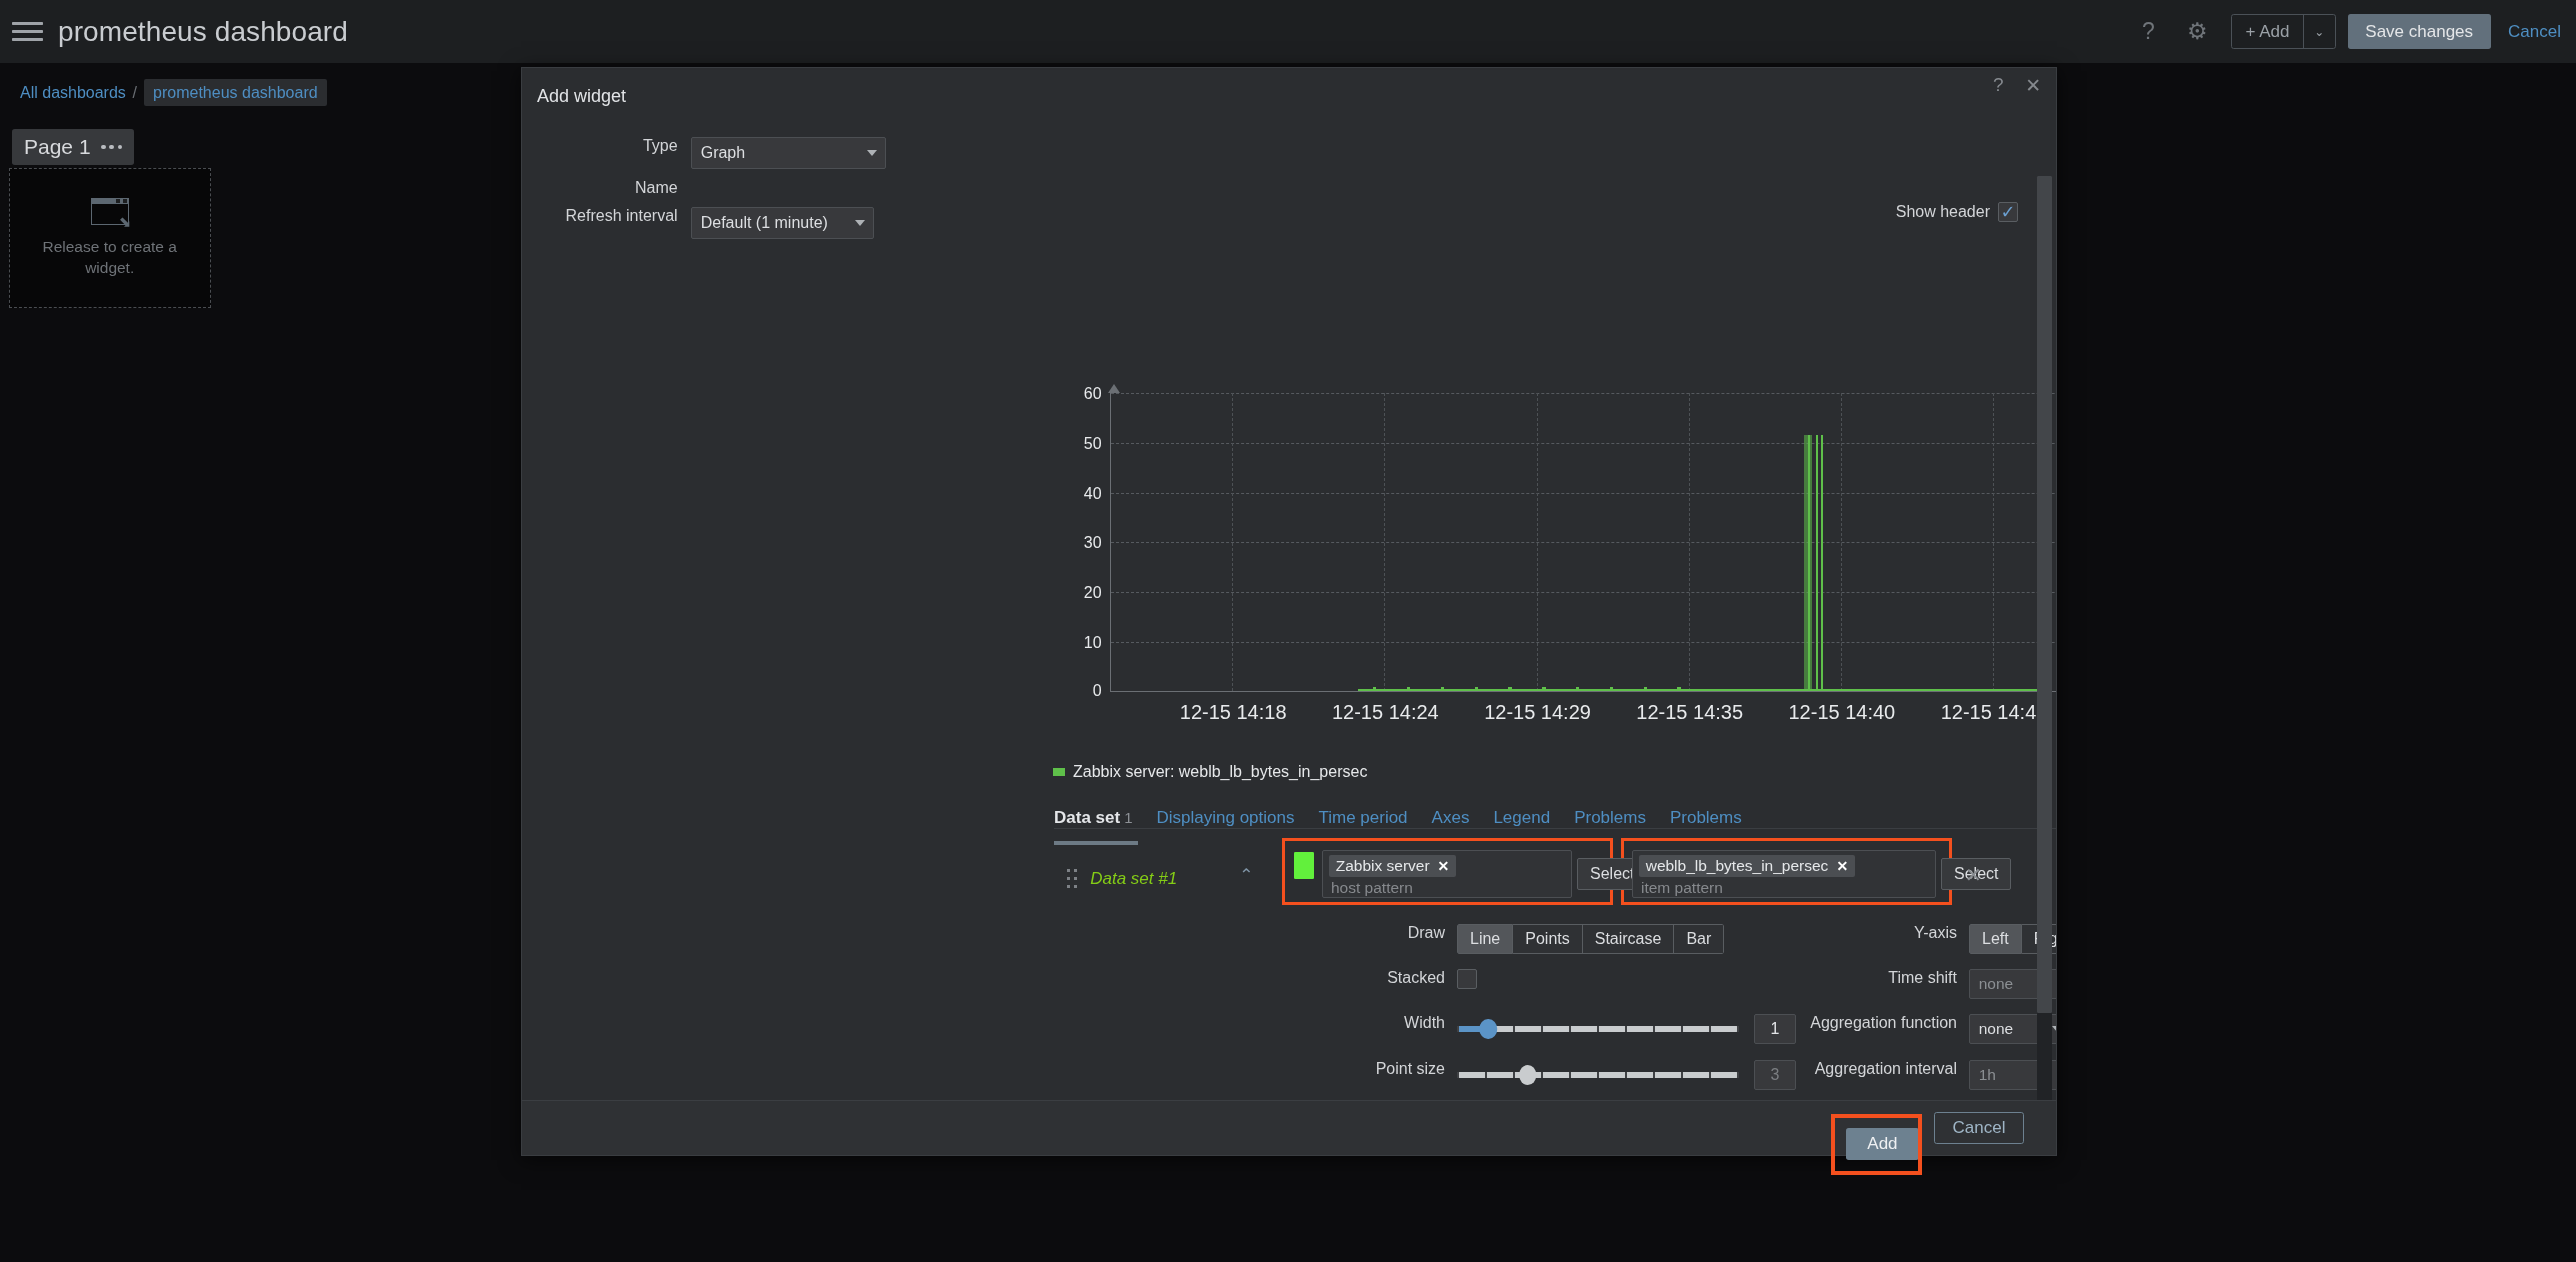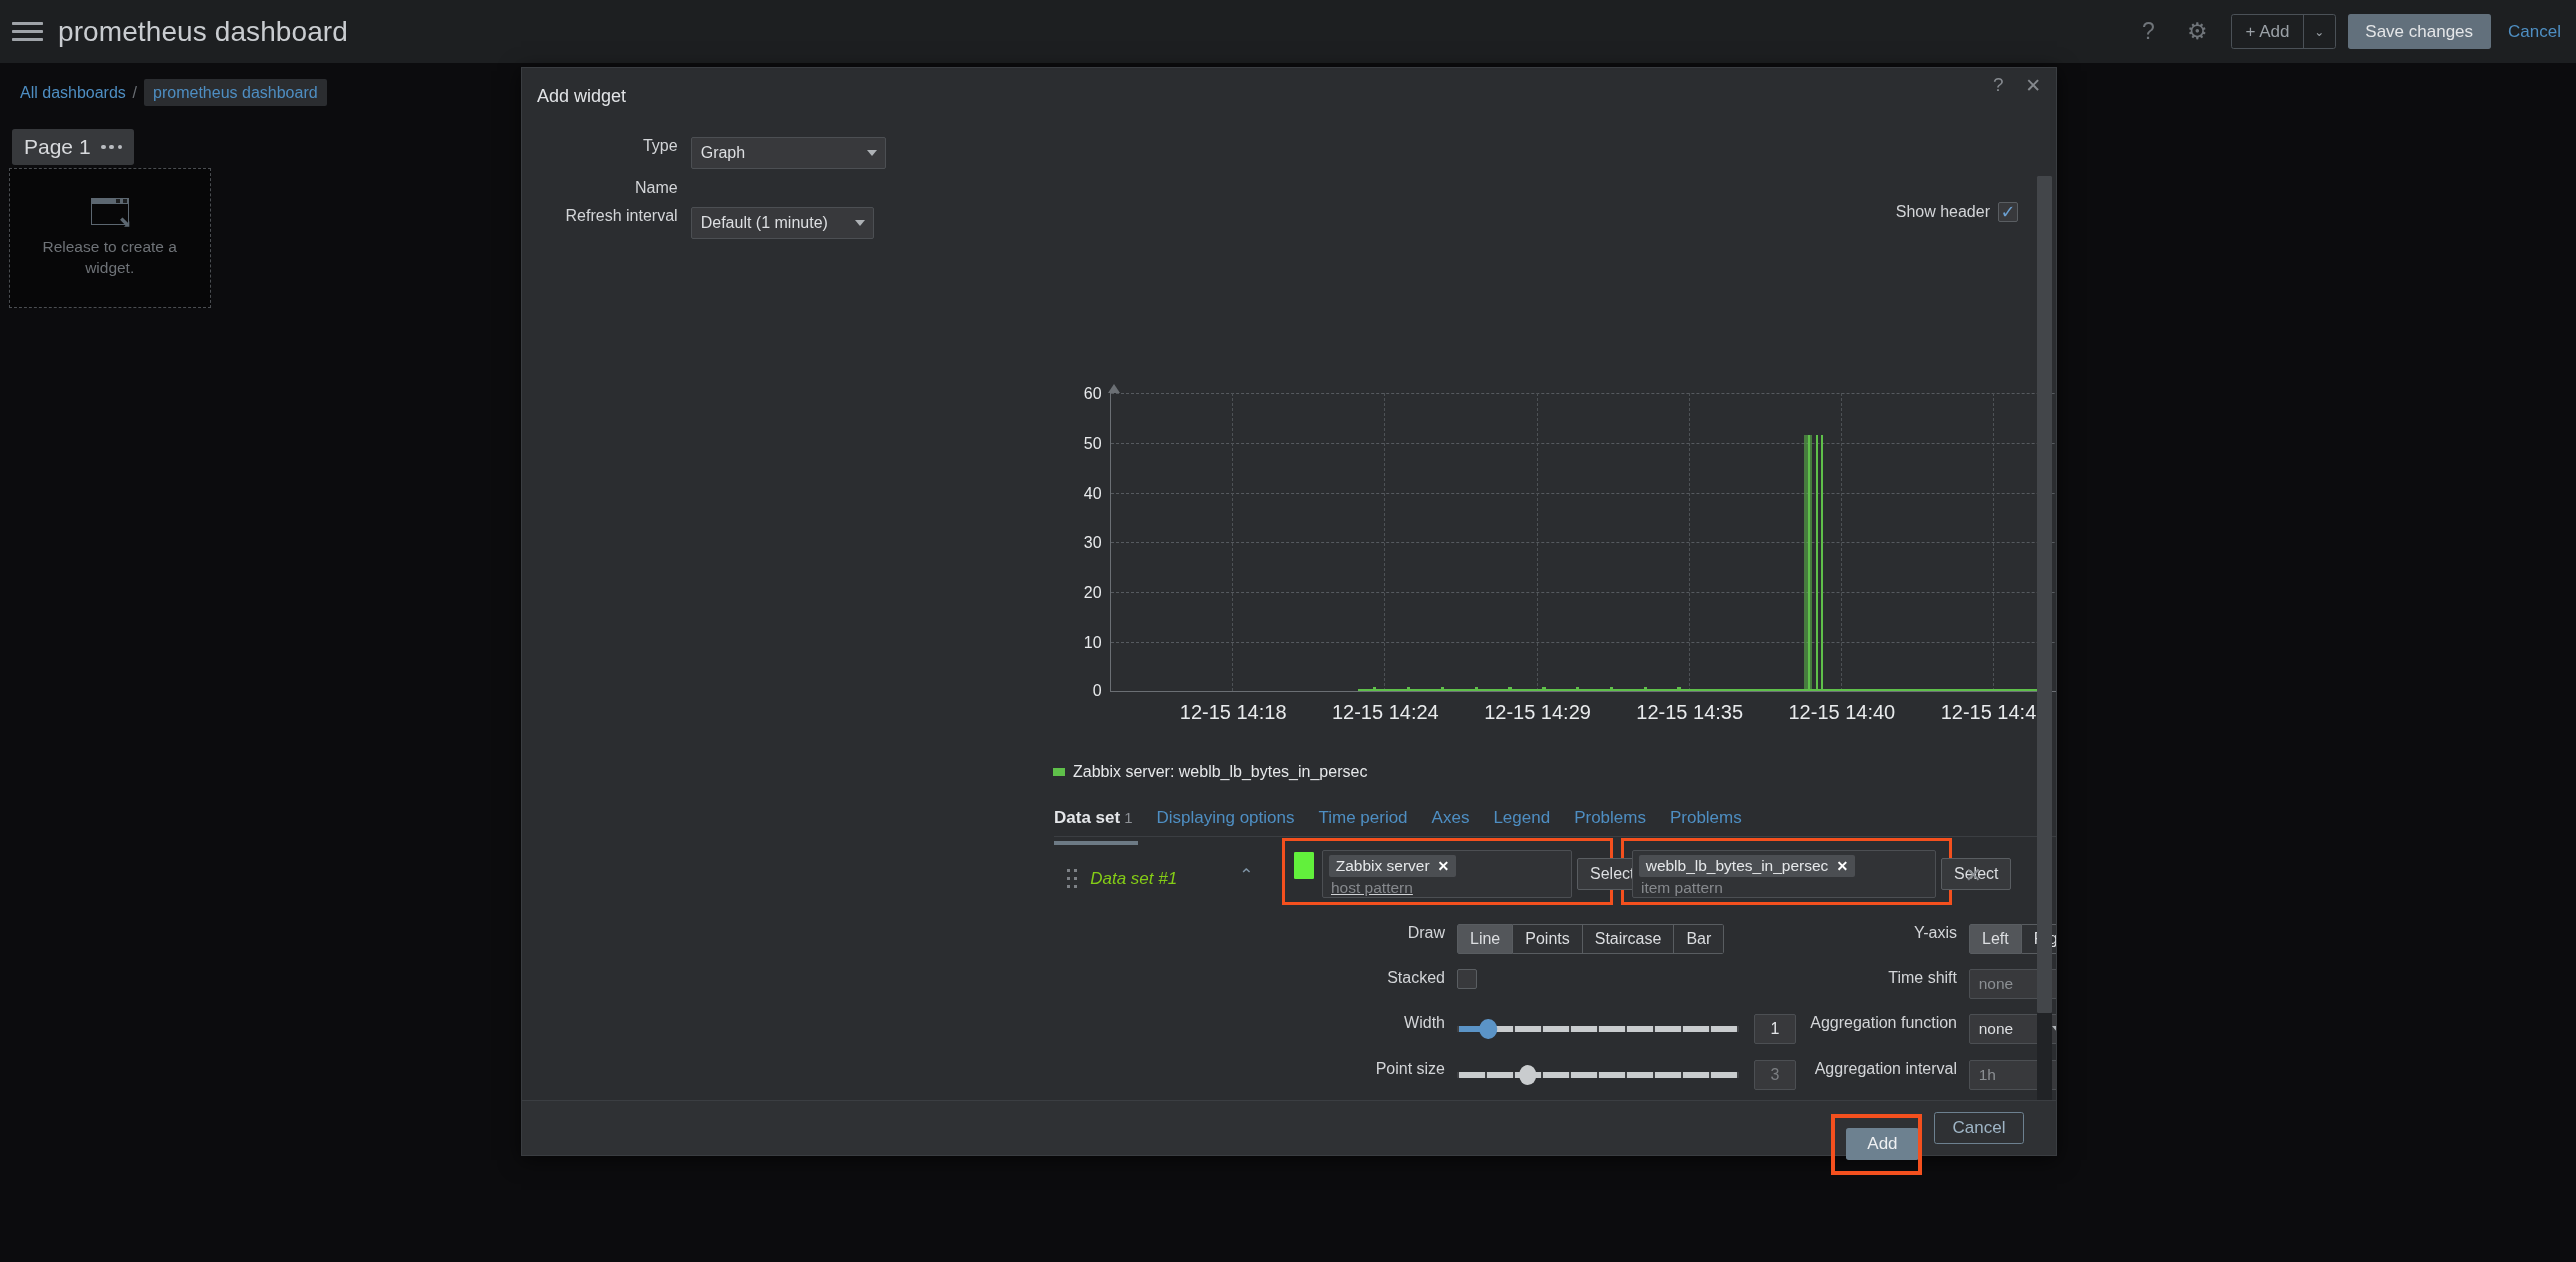--- a/index.html
+++ b/index.html
@@ -196,21 +196,20 @@
     display: flex; align-items: center; gap: 8px;
   }
   #legend-swatch { width: 12px; height: 8.7px; background: #5fc04a; display:block; }
   #legend-text { font-size: 16px; color: #e6e8ea; }
 
   
   #tabs-row {
     position: absolute; left: 532px; top: 690px; width: 1496px;
     display: flex; align-items: flex-end; gap: 24px;
     border-bottom: 0.7px solid #3b3e42;
-    padding-bottom: 8px;
   }
   .tab { font-size: 17px; color: #4e8ec2; cursor: pointer; white-space: nowrap; }
   .tab.active { color: #e4e6e9; font-weight: bold; }
   .tab .cnt { color: #8d9196; font-weight: normal; margin-left: 4px; font-size: 15px; }
   #tab-underline {
     position: absolute; left: 532px; top: 723px; width: 84px; height: 4px; background: #6d7a85;
   }
 
   
   #dataset-panel {
@@ -495,21 +494,21 @@
             <i></i>
         </div>
         <div id="ds-name">Data set #1</div>
       </div>
       <div id="ds-collapse">⌃</div>
 
       <div class="hl-box" id="hl-host"></div>
       <div class="hl-box" id="hl-item"></div>
 
       <div id="host-swatch"></div>
-      <div class="multiselect" style="left:268px; top:5.4px; width:250px;text-decoration:underline;">
+      <div class="multiselect" style="left:268px; top:5.4px; width:250px;">
         <span class="ms-chip">
           <span>Zabbix server</span>
           <span class="x">✕</span>
         </span>
         <div class="ms-ph">host pattern</div>
       </div>
       <div class="selbtn" style="left:523px; top:13.4px;">Select</div>
 
       <div class="multiselect" style="left:578px; top:5.4px; width:304px;">
         <span class="ms-chip">

